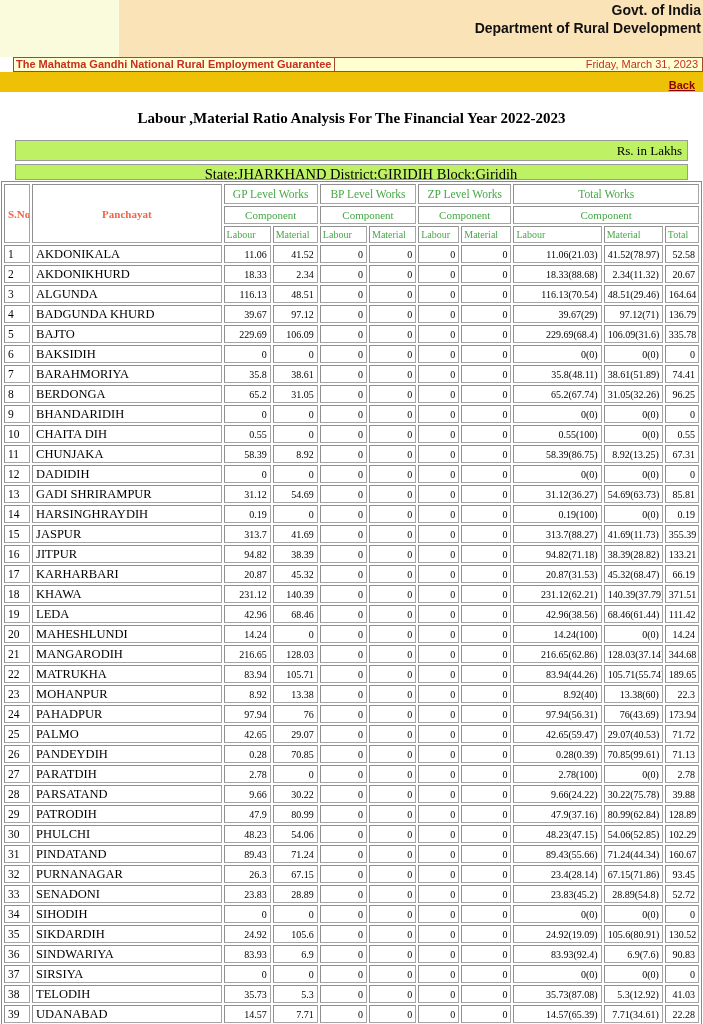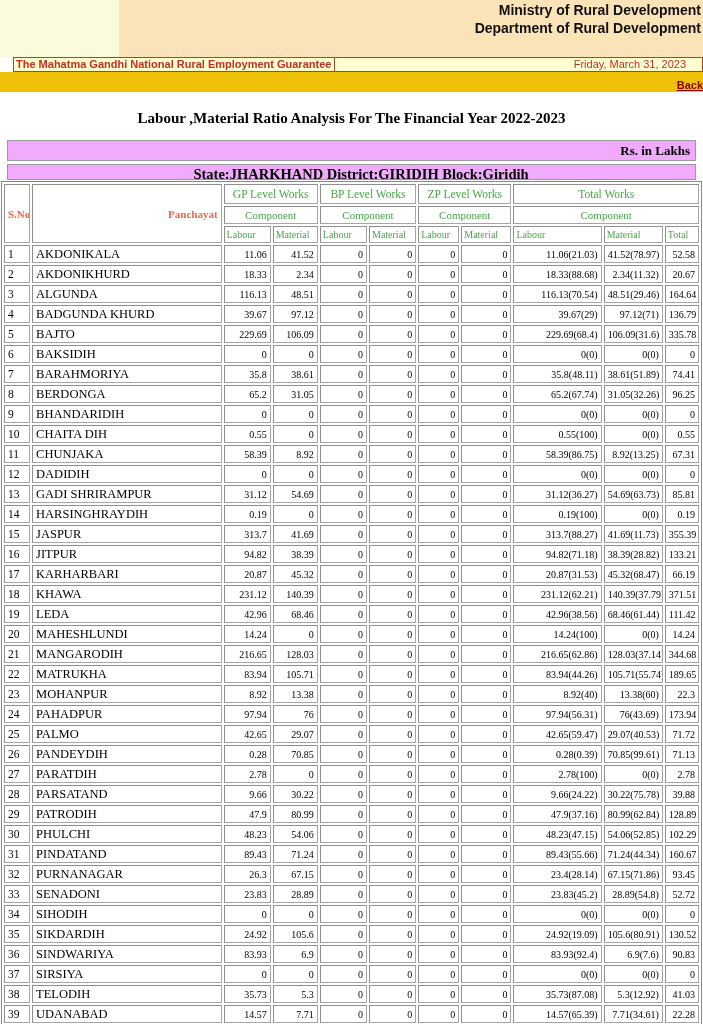--- a/index.html
+++ b/index.html
@@ -10,48 +10,48 @@
   }
   
   .banner { position:relative; width:703px; height:57px; background:#fbe3b8; }
   .banner-left { position:absolute; left:0; top:0; width:119px; height:57px; background:#fafadc; }
   .org-block { position:absolute; right:2px; top:1px; text-align:right; }
   .org-line { font-family:"Liberation Sans", sans-serif; font-weight:bold; font-size:14px; line-height:18px; color:#111; }
   
   .act-strip { display:flex; width:703px; }
   .act-cell { background:#ffffd2; border:1px solid #a04a2a; font-family:"Liberation Sans", sans-serif; font-size:11px; line-height:13px; height:15px; white-space:nowrap; overflow:hidden; }
   .act-name { width:351px; color:#c62f22; font-weight:bold; padding-left:2px; border-right:none;margin-left:13px; }
-  .act-date { width:403px; color:#c62f22; text-align:right; padding-right:16px; }
+  .act-date { width:403px; color:#c62f22; text-align:right; padding-right:4px; }
   
   .gold-bar { width:703px; height:20px; background:#efc106; position:relative; }
-  .back-link { position:absolute; right:0; bottom:1px; font-family:"Liberation Sans", sans-serif; font-size:11px; font-weight:bold; color:#8b0000; text-decoration:underline; cursor:pointer; }
+  .back-link { position:absolute; right:8px; bottom:1px; font-family:"Liberation Sans", sans-serif; font-size:11px; font-weight:bold; color:#8b0000; text-decoration:underline; cursor:pointer; }
   
   .page-title { margin-top:18px; text-align:center; font-weight:bold; font-size:15px; color:#000; }
   
-  .pink-bar { margin:0 7px; background:#f0abfc; border:1px solid #9a9a9a; font-weight:bold; color:#000; }
+  .pink-bar { margin:0 15px; background:#bef264; border:1px solid #9a9a9a; font-weight:normal; color:#000; }
   .units-bar { margin-top:13px; height:21px; line-height:19px; text-align:right; padding-right:5px; font-size:13px; }
   .location-bar { margin-top:3px; height:16px; line-height:19px; text-align:center; padding-left:19px; font-size:14.5px; }
   
   table.report { border-collapse:separate; border-spacing:2px; margin:1px; width:701px; table-layout:fixed; background:#fff; border:1px solid #8a8a8a; }
   th, td { border:1px solid #a6a6a6; border-top-color:#8f8f8f; border-left-color:#8f8f8f; background:#fff; padding:1px 3px; overflow:hidden; white-space:nowrap; }
   th.group { color:#46a846; font-weight:normal; font-size:11.5px; text-align:center; padding:3px 2px;margin-top:34px; }
   th.comp { color:#46a846; font-weight:normal; font-size:11px; text-align:center; padding:2px; }
   th.leaf { color:#46a846; font-weight:normal; font-size:10px; text-align:left; padding:2px; }
-  th.rowhead { color:#ef6548; font-weight:bold; font-size:11px; text-align:right; }
+  th.rowhead { color:#ef6548; font-weight:bold; font-size:11px; text-align:center; }
   td.sno { font-size:11.5px; text-align:left; line-height:13px; }
   td.pan { font-size:12.5px; text-align:left; line-height:14px; }
   td.num { font-size:10px; text-align:right; line-height:13px; }
 </style>
 </head>
 <body>
 
 <div class="banner">
   <div class="banner-left"></div>
   <div class="org-block">
-    <div class="org-line">Ministry of Rural Development</div>
+    <div class="org-line">Govt. of India</div>
     <div class="org-line">Department of Rural Development</div>
   </div>
 </div>
 
 <div class="act-strip">
   <div class="act-cell act-name">The Mahatma Gandhi National Rural Employment Guarantee Act</div>
   <div class="act-cell act-date">Friday, March 31, 2023</div>
 </div>
 
 <div class="gold-bar">

